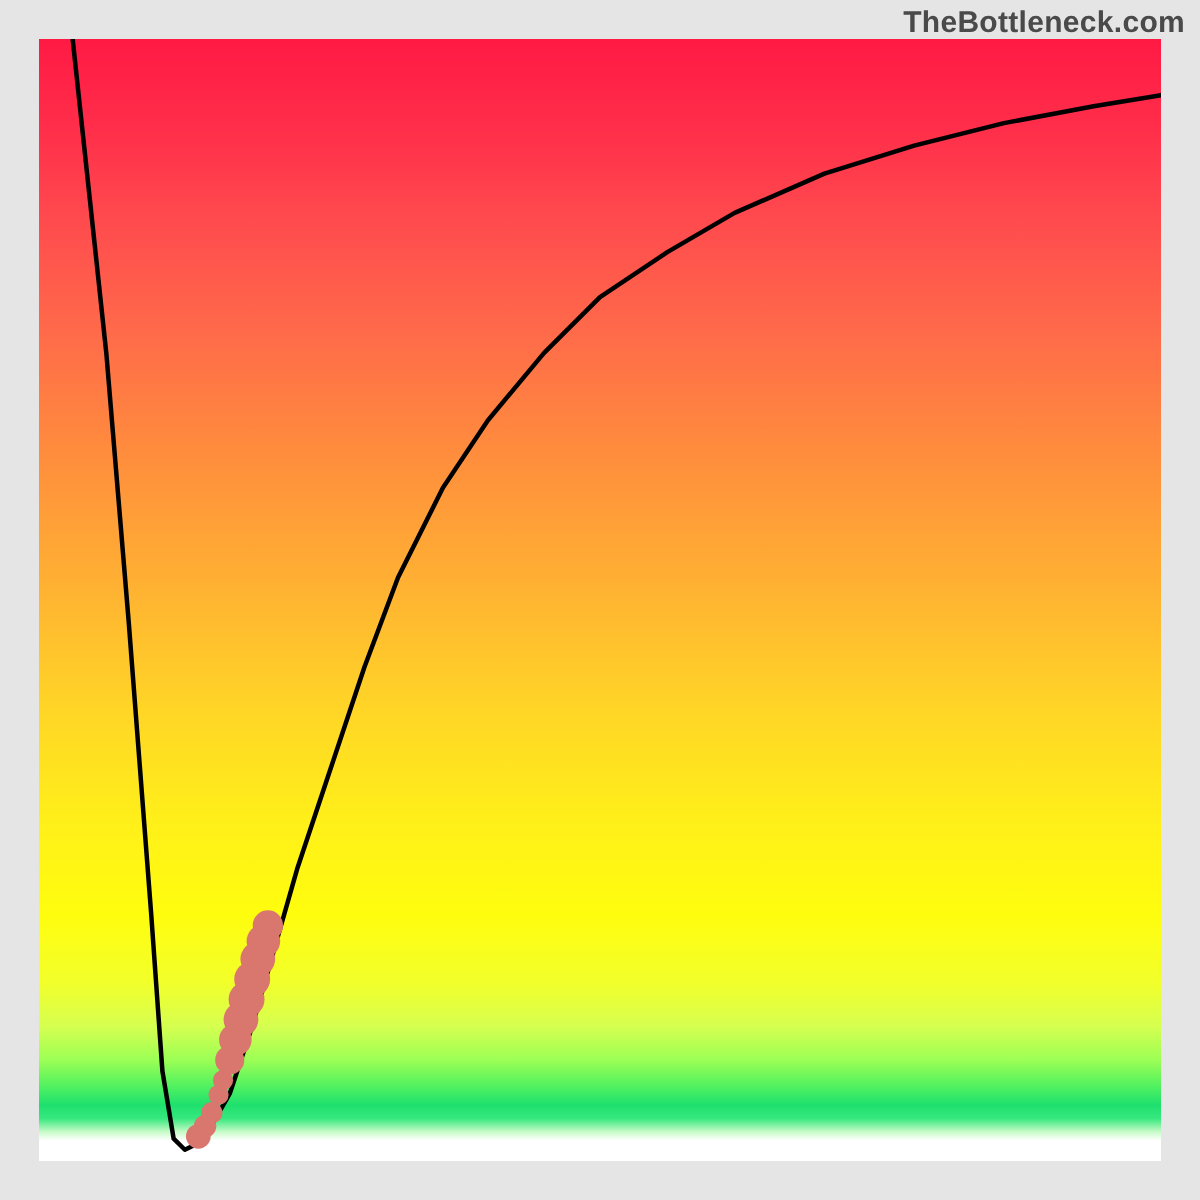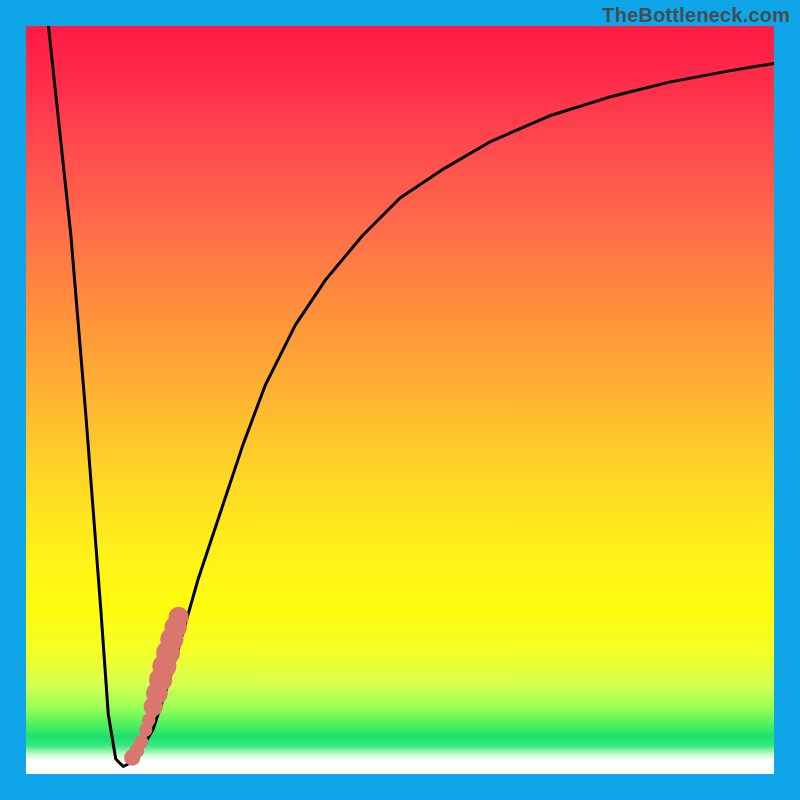--- a/index.html
+++ b/index.html
@@ -8,21 +8,21 @@
     width: 800px;
     height: 800px;
     overflow: hidden;
     font-family: Arial, Helvetica, sans-serif;
     background: #000;
   }
   .stage {
     position: relative;
     width: 800px;
     height: 800px;
-    background: #0ea5e9;
+    background: #e5e5e5;
   }
   .plot-area {
     position: absolute;
     left: 26px;
     top: 26px;
     width: 748px;
     height: 748px;
     
     background: linear-gradient(
       to bottom,

